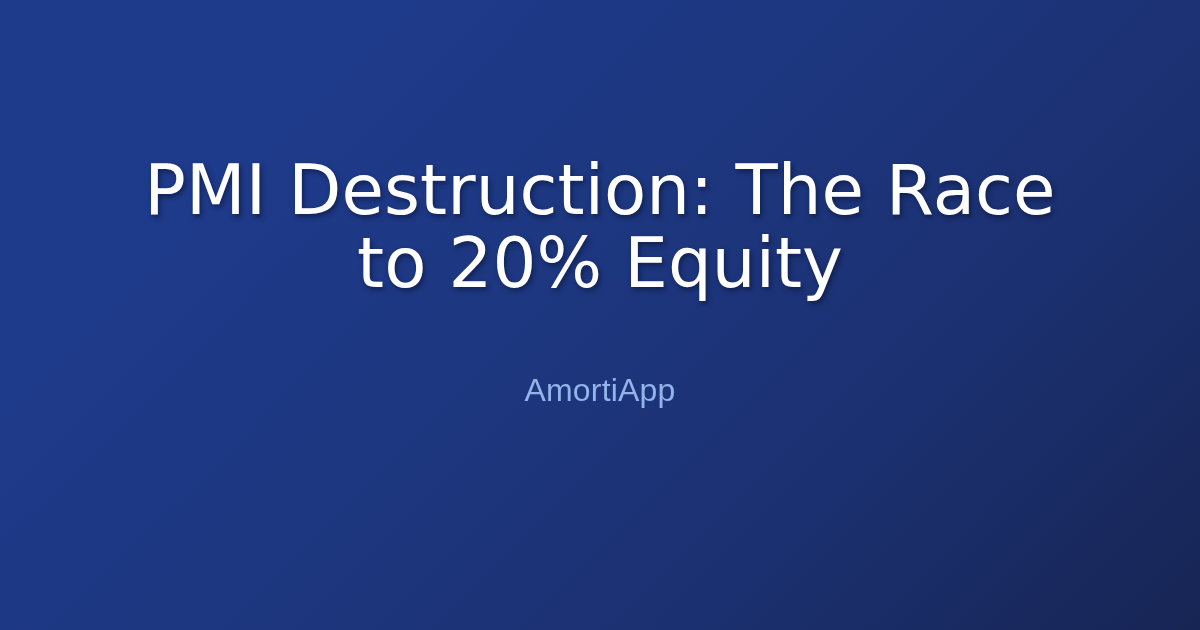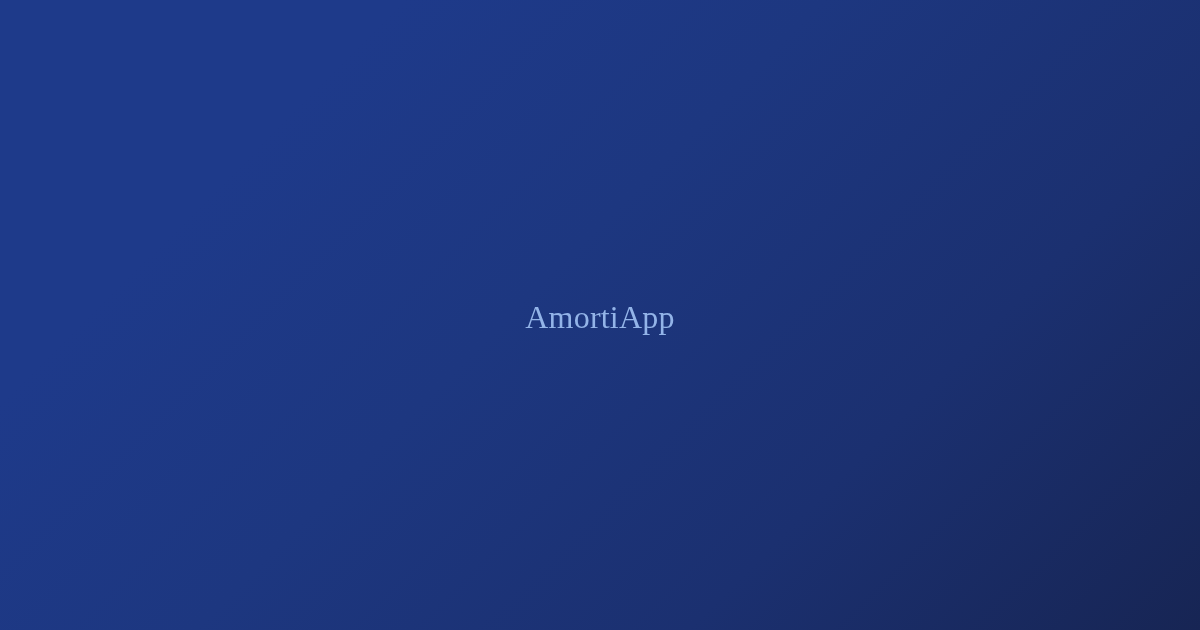--- a/index.html
+++ b/index.html
@@ -45,31 +45,32 @@
     font-weight: 400;
     line-height: 1.06;
     letter-spacing: 0.1px;
     color: #ffffff;
     text-align: center;
     text-shadow: 2px 3px 5px rgba(8, 16, 45, 0.55);
     word-wrap: break-word;
   }
 
   .card-subtitle {
-    margin: 0;
+    margin: 15px;
     padding-top: 56px;
-    font-family: Liberation Serif, serif;
+    font-family: Liberation Sans, sans-serif;
     font-size: 32px;
     font-weight: 400;
     line-height: 1.2;
     letter-spacing: 0.2px;
     color: #93b4e8;
     text-align: center;
   }
 </style>
 </head>
 <body>
 
 <div class="og-card">
   <div class="content-stack">
+    <h1 class="card-title">PMI Destruction: The Race to 20% Equity</h1>
     <div class="card-subtitle">AmortiApp</div>
   </div>
 </div>
 
 </body></html>

